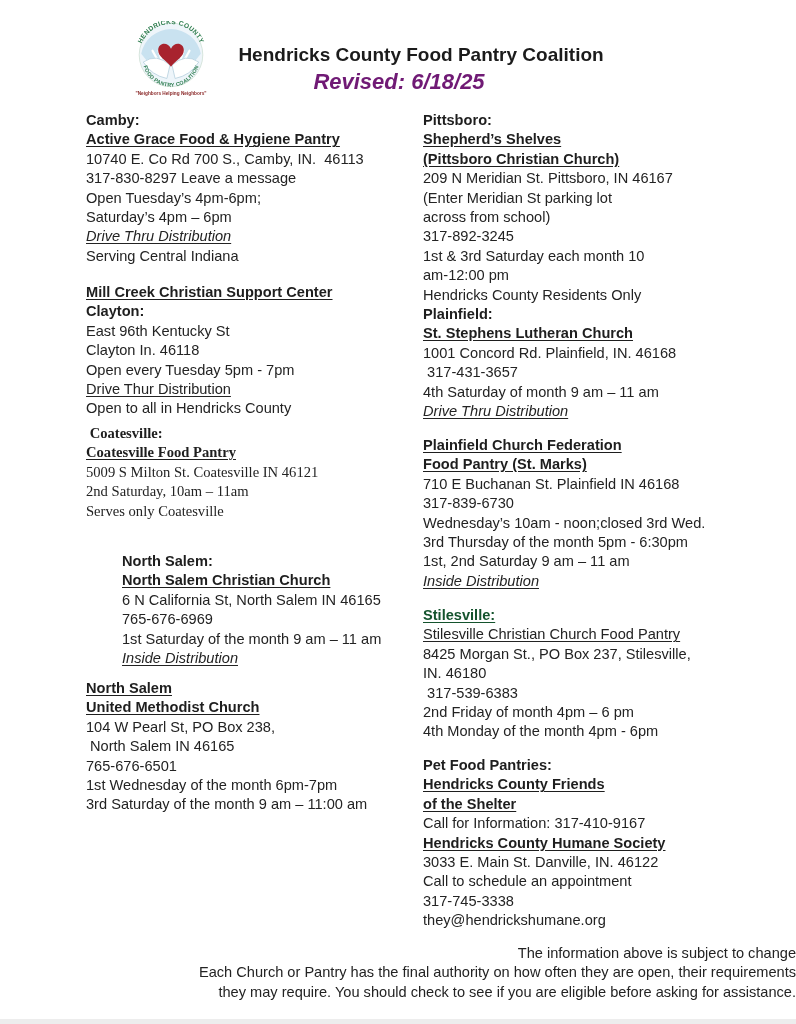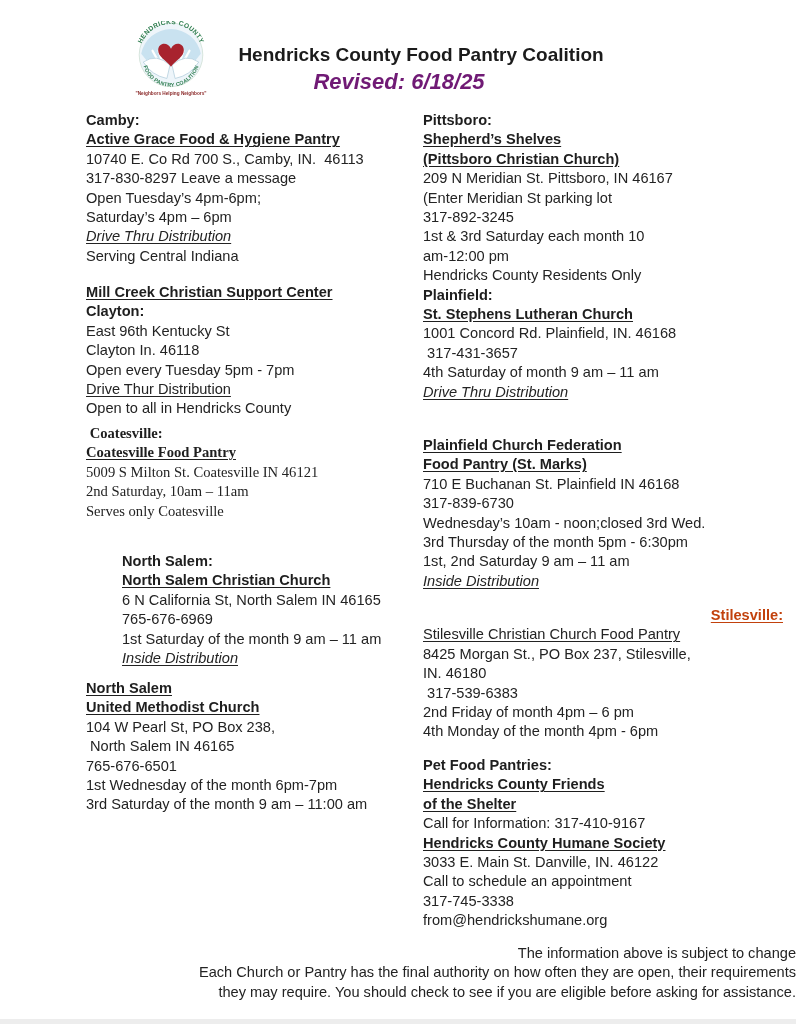--- a/index.html
+++ b/index.html
@@ -28,21 +28,21 @@
   .col { position: absolute; top: 0; height: 100%; }
   .col-left  { left: 86px;  width: 330px; }
   .col-right { left: 423px; width: 360px; }
   .block { position: absolute; left: 0; width: 100%; }
   .line {
     font-size: 14.6px; line-height: 19.4px;
     white-space: pre; color: #232323;
   }
   .s-city  { font-weight: bold; color: #1e1e1e; }
   .s-title { font-weight: bold; text-decoration: underline; text-underline-offset: 2px; color: #1e1e1e; }
-  .s-cityu { font-weight: bold; text-decoration: underline; text-underline-offset: 2px; color: #c2410c; text-align: right; }
+  .s-cityu { font-weight: bold; text-decoration: underline; text-underline-offset: 2px; color: #14532d; }
   .s-uplain{ text-decoration: underline; text-underline-offset: 2px; }
   .s-dist  { font-style: italic; text-decoration: underline; text-underline-offset: 2px; }
 
   
   .footer {
     position: absolute; left: 0; top: 944px; width: 796px;
     text-align: right;
   }
   .footer .line { white-space: pre; }
 
@@ -126,20 +126,21 @@
         <div class="line s-text">3rd Saturday of the month 9 am – 11:00 am</div>
       </div>
     </div>
   <div class="col col-right">
       <div class="block" style="top: 111px;">
         <div class="line s-city">Pittsboro:</div>
         <div class="line s-title">Shepherd’s Shelves</div>
         <div class="line s-title">(Pittsboro Christian Church)</div>
         <div class="line s-text">209 N Meridian St. Pittsboro, IN 46167</div>
         <div class="line s-text">(Enter Meridian St parking lot</div>
+        <div class="line s-text">across from school)</div>
         <div class="line s-text">317-892-3245</div>
         <div class="line s-text">1st &amp; 3rd Saturday each month 10</div>
         <div class="line s-text">am-12:00 pm</div>
         <div class="line s-text">Hendricks County Residents Only</div>
         <div class="line s-city">Plainfield:</div>
         <div class="line s-title">St. Stephens Lutheran Church</div>
         <div class="line s-text">1001 Concord Rd. Plainfield, IN. 46168</div>
         <div class="line s-text"> 317-431-3657</div>
         <div class="line s-text">4th Saturday of month 9 am – 11 am</div>
         <div class="line s-dist">Drive Thru Distribution</div>
@@ -165,21 +166,21 @@
       </div>
       <div class="block" style="top: 756px;">
         <div class="line s-city">Pet Food Pantries:</div>
         <div class="line s-title">Hendricks County Friends</div>
         <div class="line s-title">of the Shelter</div>
         <div class="line s-text">Call for Information: 317-410-9167</div>
         <div class="line s-title">Hendricks County Humane Society</div>
         <div class="line s-text">3033 E. Main St. Danville, IN. 46122</div>
         <div class="line s-text">Call to schedule an appointment</div>
         <div class="line s-text">317-745-3338</div>
-        <div class="line s-text">from@hendrickshumane.org</div>
+        <div class="line s-text">they@hendrickshumane.org</div>
       </div>
     </div>
 
   <div class="footer">
       <div class="line">The information above is subject to change</div>
       <div class="line">Each Church or Pantry has the final authority on how often they are open, their requirements</div>
       <div class="line">they may require. You should check to see if you are eligible before asking for assistance.</div>
     </div>
 
   <div class="bottom-edge"></div>

